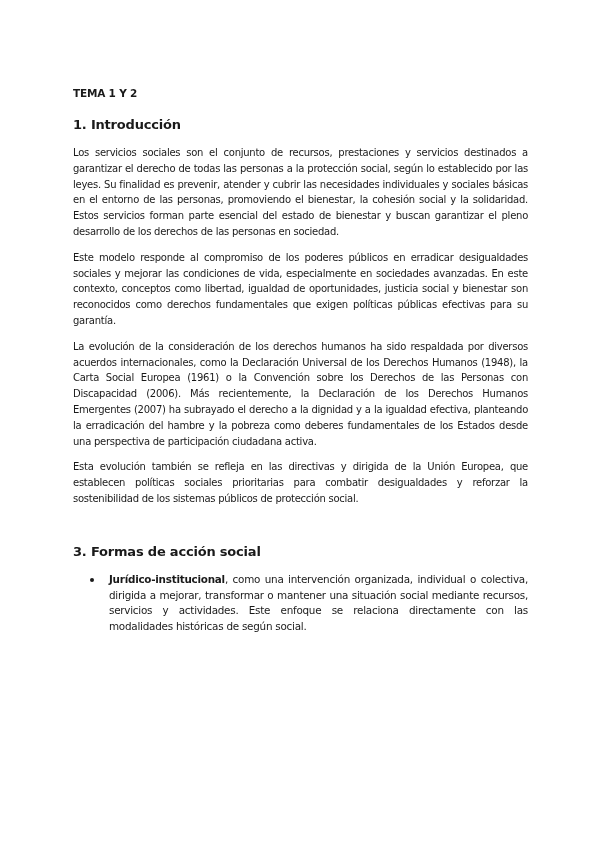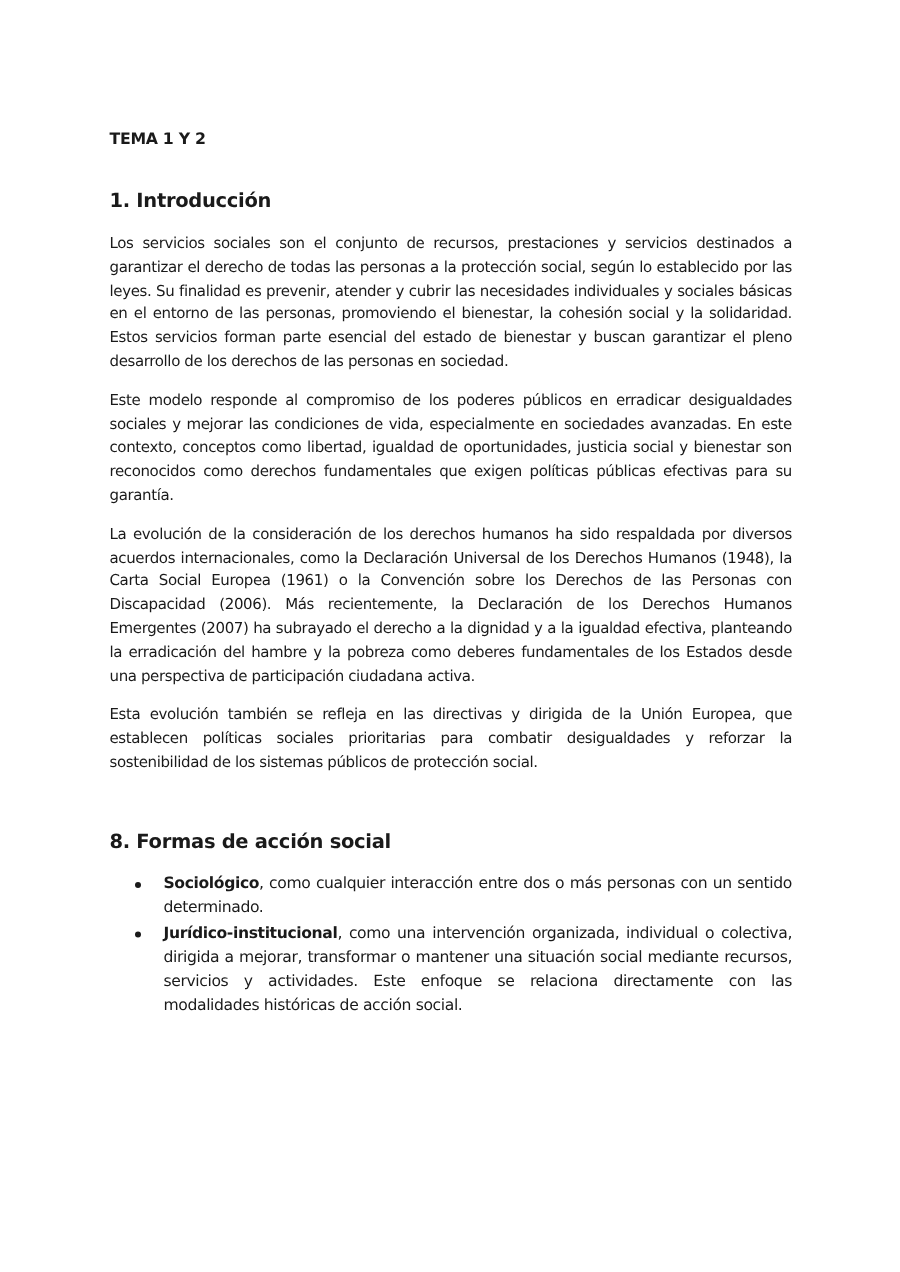--- a/index.html
+++ b/index.html
@@ -18,21 +18,21 @@
     .page {
       position: absolute;
       left: 73px;
       top: 86px;
       width: 455px;
     }
     .doc-title {
       font-weight: bold;
       font-size: 10.5px;
       line-height: 14px;
-      margin: 0 0 28px 0;
+      margin: 0 0 18px 0;
       letter-spacing: -0.2px;
     }
     .section-heading {
       font-weight: bold;
       font-size: 13px;
       line-height: 14px;
       margin: 0 0 13px 0;
       letter-spacing: -0.2px;
     }
     .para {
@@ -84,27 +84,23 @@
     <div class="section-heading">1. Introducción</div>
     <p class="para">Los servicios sociales son el conjunto de recursos, prestaciones y servicios destinados a garantizar el derecho de todas las personas a la protección social, según lo establecido por las leyes. Su finalidad es prevenir, atender y cubrir las necesidades individuales y sociales básicas en el entorno de las personas, promoviendo el bienestar, la cohesión social y la solidaridad. Estos servicios forman parte esencial del estado de bienestar y buscan garantizar el pleno desarrollo de los derechos de las personas en sociedad.</p>
     <p class="para">Este modelo responde al compromiso de los poderes públicos en erradicar desigualdades sociales y mejorar las condiciones de vida, especialmente en sociedades avanzadas. En este contexto, conceptos como libertad, igualdad de oportunidades, justicia social y bienestar son reconocidos como derechos fundamentales que exigen políticas públicas efectivas para su garantía.</p>
     <p class="para">La evolución de la consideración de los derechos humanos ha sido respaldada por diversos acuerdos internacionales, como la Declaración Universal de los Derechos Humanos (1948), la Carta Social Europea (1961) o la Convención sobre los Derechos de las Personas con Discapacidad (2006). Más recientemente, la Declaración de los Derechos Humanos Emergentes (2007) ha subrayado el derecho a la dignidad y a la igualdad efectiva, planteando la erradicación del hambre y la pobreza como deberes fundamentales de los Estados desde una perspectiva de participación ciudadana activa.</p>
     <p class="para">Esta evolución también se refleja en las directivas y dirigida de la Unión Europea, que establecen políticas sociales prioritarias para combatir desigualdades y reforzar la sostenibilidad de los sistemas públicos de protección social.</p>
   </section>
 
   <div class="section-gap"></div>
 
   <section>
-    <div class="section-heading">8. Formas de acción social</div>
+    <div class="section-heading">3. Formas de acción social</div>
 
     <ul class="bullet-list">
       <li class="bullet-item">
         <span class="bullet-dot"></span>
-        <span class="term">Sociológico</span><span>, como cualquier interacción entre dos o más personas con un sentido determinado.</span>
-      </li>
-      <li class="bullet-item">
-        <span class="bullet-dot"></span>
-        <span class="term">Jurídico-institucional</span><span>, como una intervención organizada, individual o colectiva, dirigida a mejorar, transformar o mantener una situación social mediante recursos, servicios y actividades. Este enfoque se relaciona directamente con las modalidades históricas de acción social.</span>
+        <span class="term">Jurídico-institucional</span><span>, como una intervención organizada, individual o colectiva, dirigida a mejorar, transformar o mantener una situación social mediante recursos, servicios y actividades. Este enfoque se relaciona directamente con las modalidades históricas de según social.</span>
       </li>
     </ul>
   </section>
 
 </div>
 
 </body></html>

